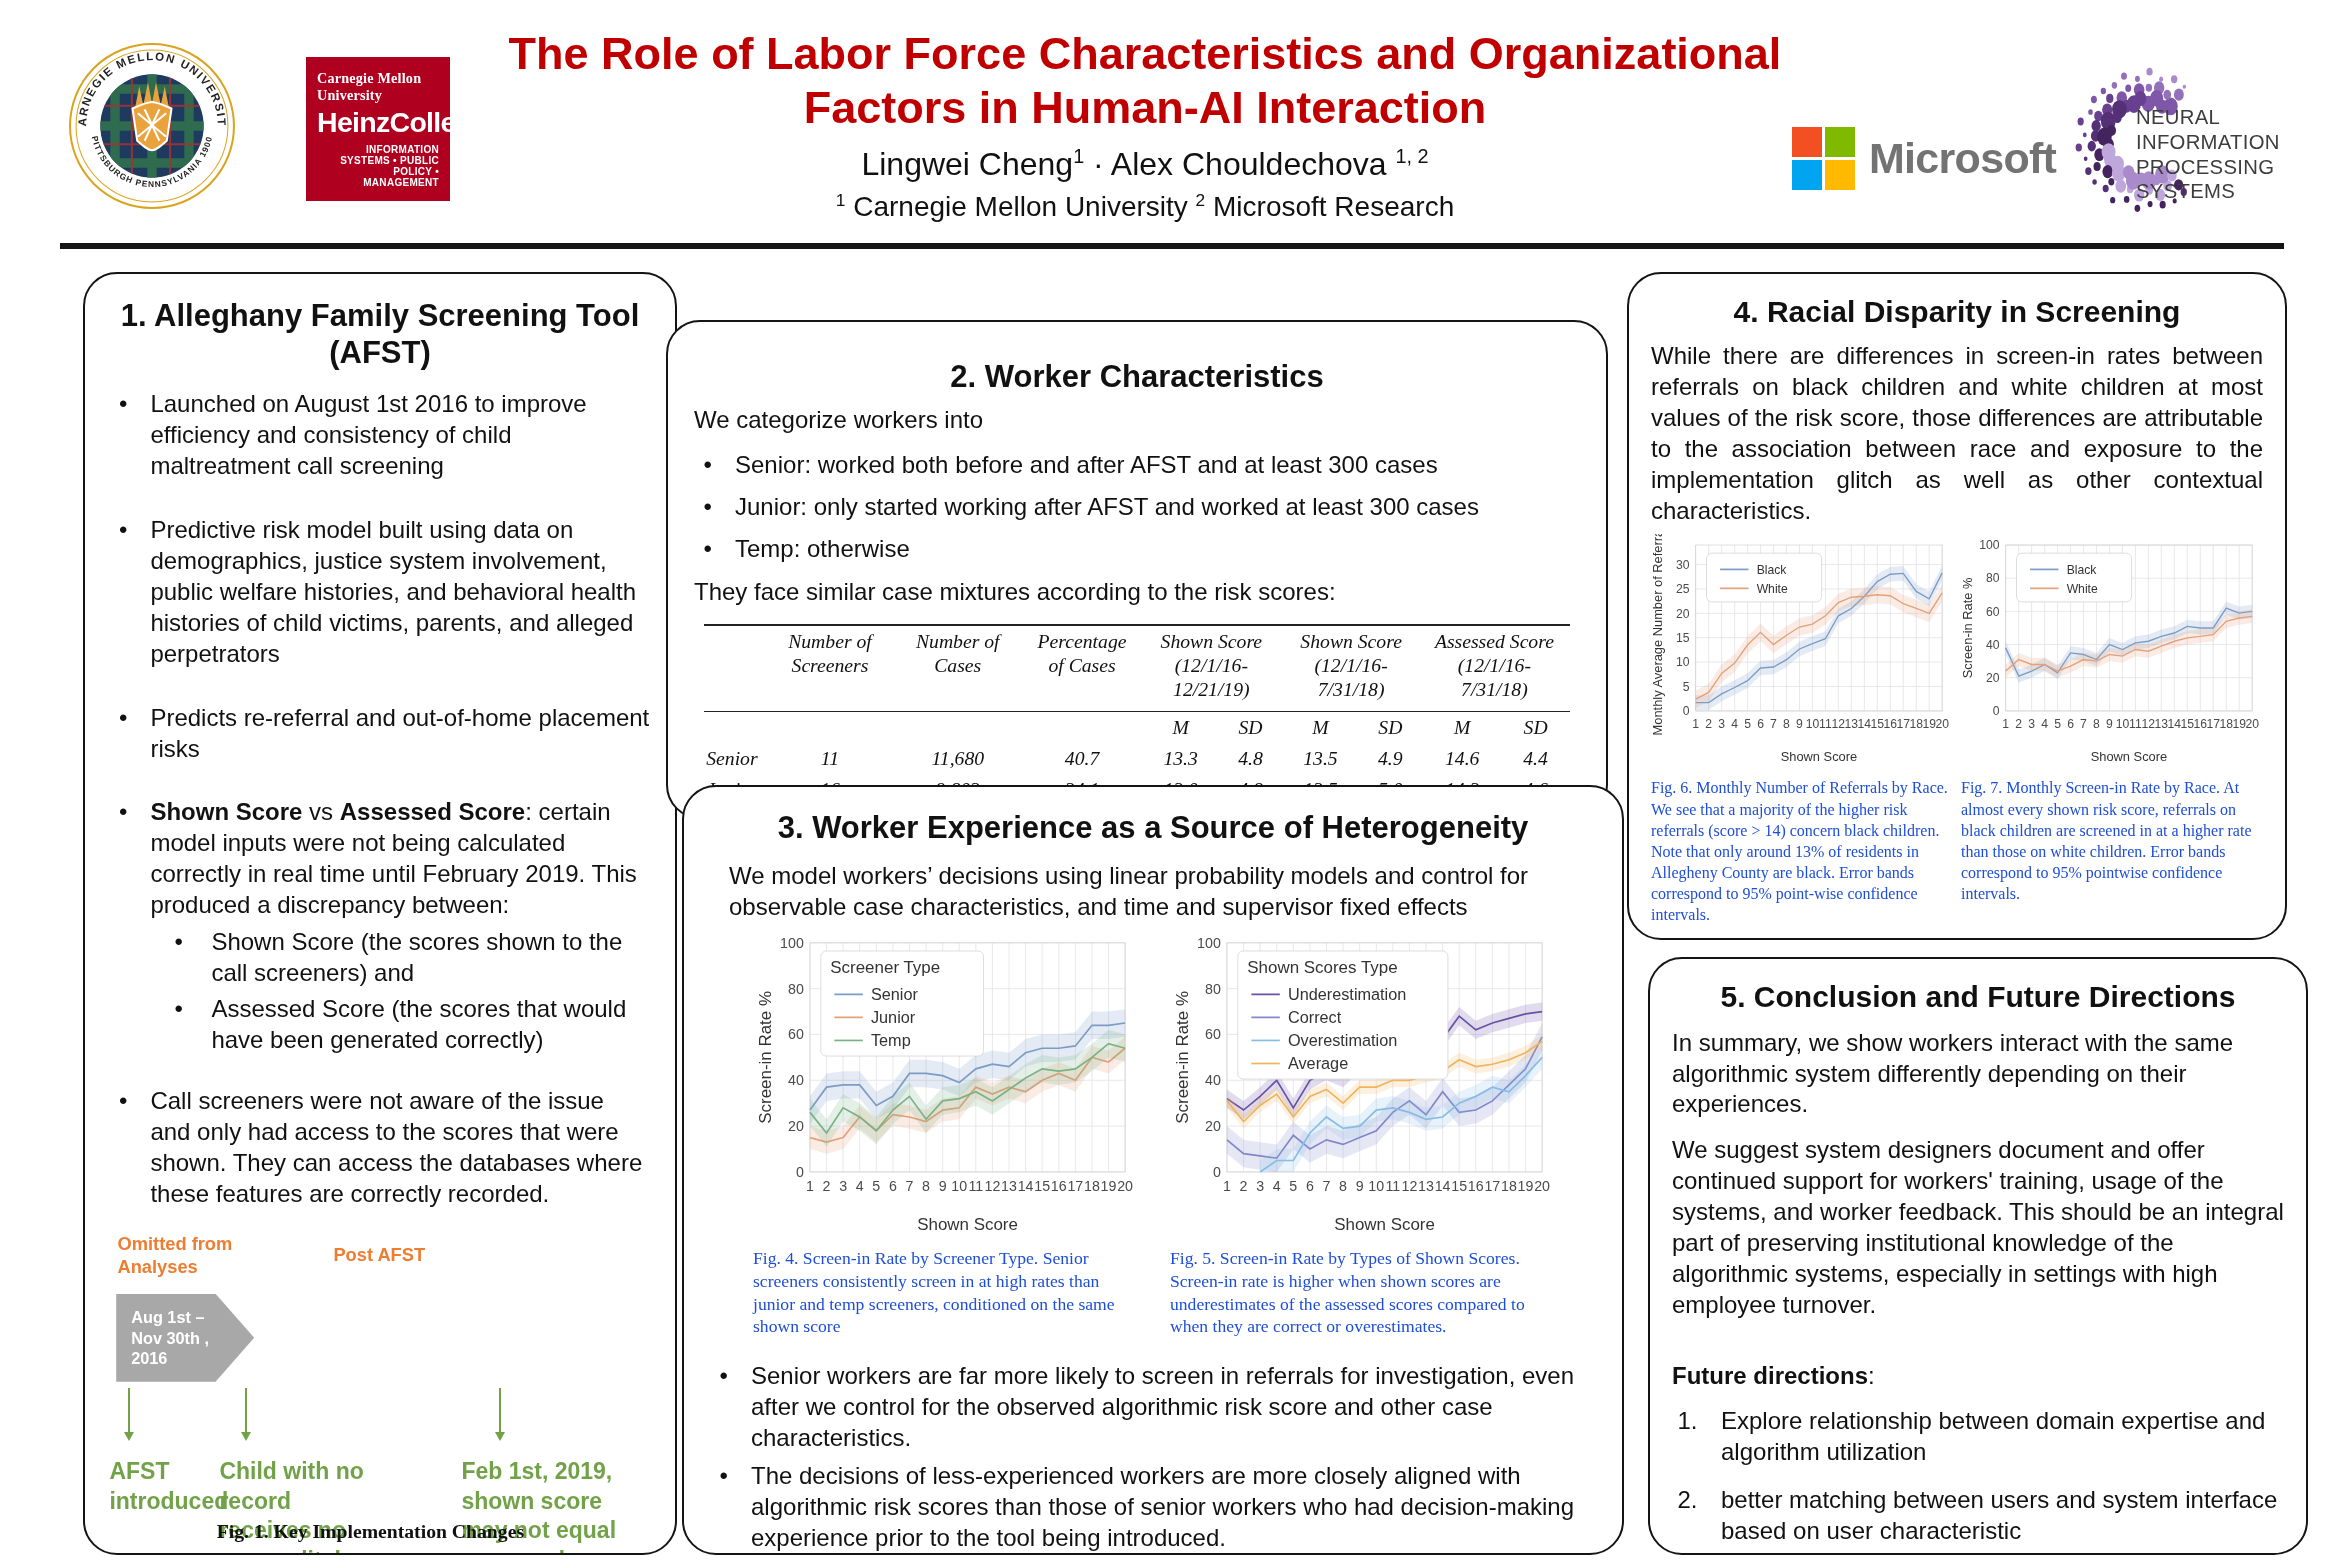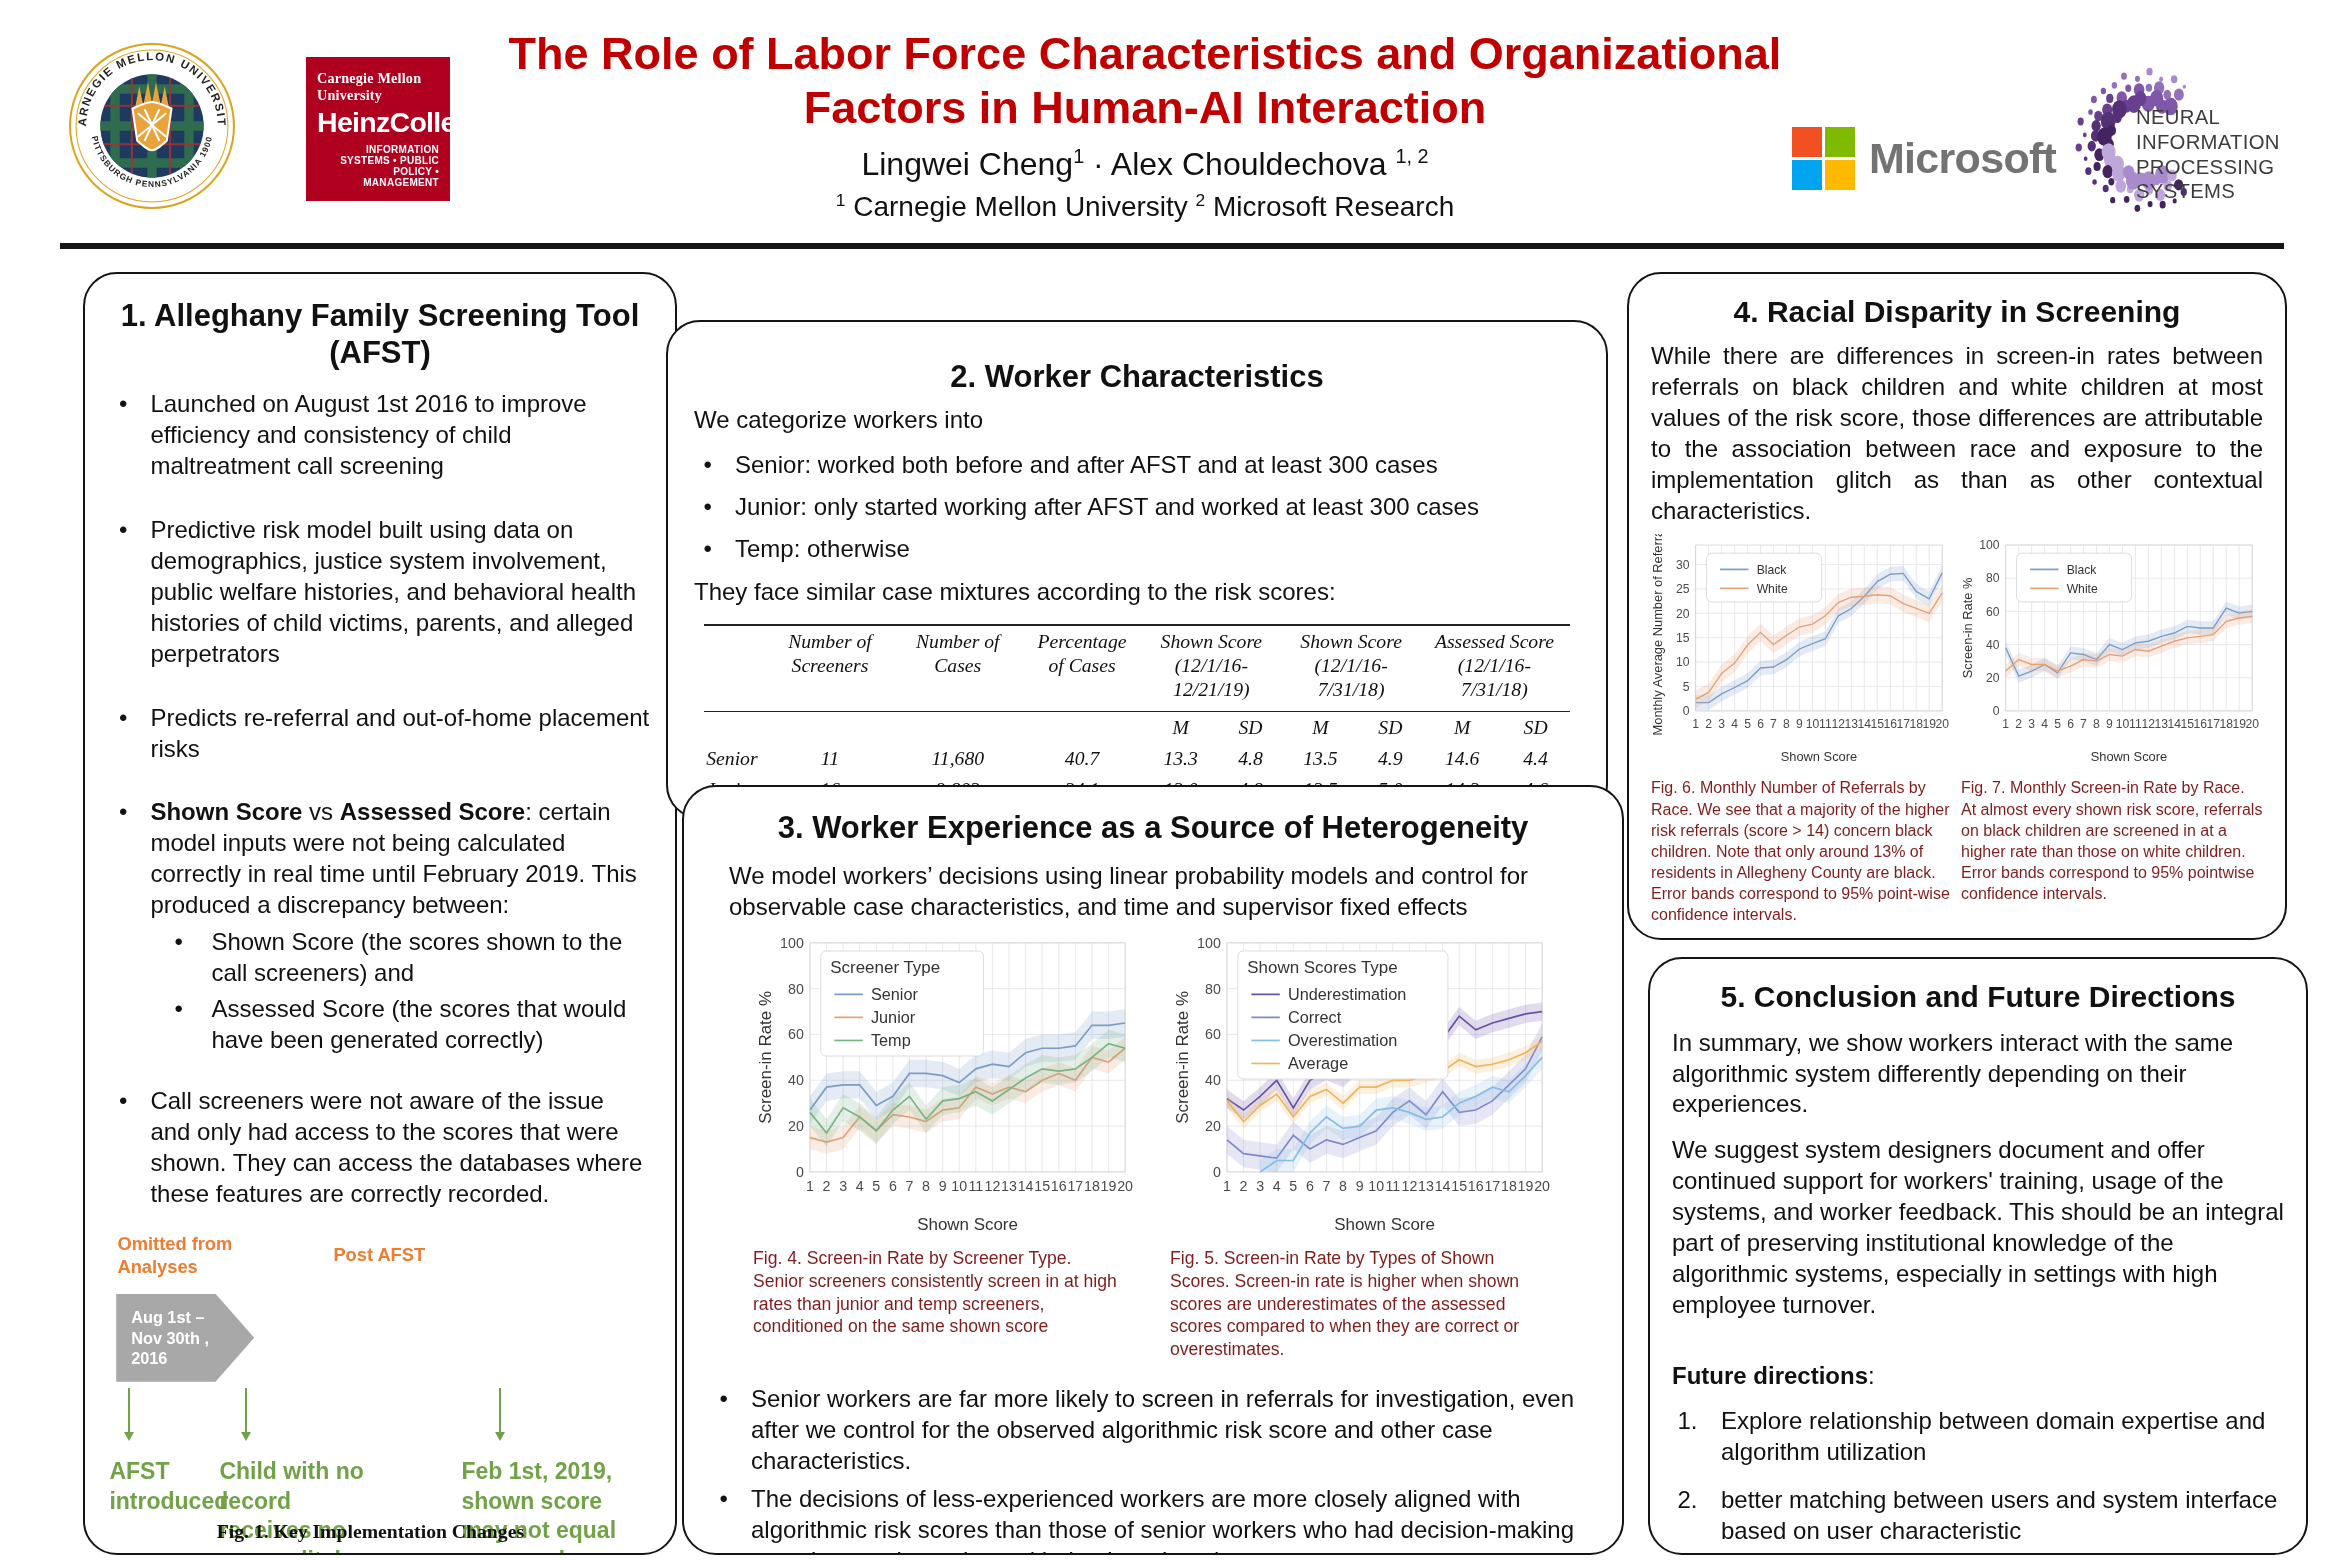--- a/index.html
+++ b/index.html
@@ -58,21 +58,21 @@
   table.wtable th,table.wtable td{font-weight:normal;text-align:center;vertical-align:top;
                padding:3.4px 8.1px 3.4px 2.7px;line-height:1.22;font-style:italic;}
   table.wtable thead tr.groups th{border-bottom:1.7px solid #222;padding-bottom:9.5px;}
   table.wtable td.rl,table.wtable th.rl{padding-right:12.2px;}
 
   
   .charts-row{display:flex;justify-content:center;gap:34px;margin-top:9.5px;}
   .charts-row.tight{gap:4.1px;margin-top:6.8px;justify-content:space-between;}
   .chart-col{display:flex;flex-direction:column;align-items:flex-start;}
   svg text{font-family:"Liberation Sans",sans-serif;}
-  .figcap{font-family:Liberation Sans, sans-serif;color:#7f1d1d;
+  .figcap{font-family:Liberation Serif, serif;color:#1d4ed8;
           font-size:17.6px;line-height:1.3;margin-top:9.5px;width:366px;}
   .figcap.small{font-size:16px;width:302px;line-height:1.32;}
 
   
   .fig1{position:relative;width:522px;height:306px;margin-top:23px;}
   .f1-omitted{position:absolute;left:8.1px;top:0;width:156px;color:#ed7d31;font-weight:bold;font-size:18.3px;line-height:1.25;}
   .f1-post{position:absolute;left:224px;top:11px;color:#ed7d31;font-weight:bold;font-size:18.3px;}
   .f1-gray{position:absolute;left:6.8px;top:61px;width:138px;height:88px;background:#a8a8a8;z-index:2;
            clip-path:polygon(0 0,72% 0,100% 50%,72% 100%,0 100%);
            display:flex;align-items:center;color:#fff;font-weight:bold;font-size:16.3px;line-height:1.25;}
@@ -523,21 +523,21 @@
         </svg>
       <div class="figcap">Fig. 5.  Screen-in Rate by Types of Shown Scores. Screen-in rate is higher when shown scores are underestimates of the assessed scores compared to when they are correct or overestimates.</div>
     </div>
   </div>
   <div class="bul" style="margin-top:23px">Senior workers are far more likely to screen in referrals for investigation, even after we control for the observed algorithmic risk score and other case characteristics.</div>
   <div class="bul" style="margin-top:6.8px">The decisions of less-experienced workers are more closely aligned with algorithmic risk scores than those of senior workers who had decision-making experience prior to the tool being introduced.</div>
 </div>
 
 <div class="card" id="card4">
   <h2 style="font-size:30px;margin-bottom:11px">4. Racial Disparity in Screening</h2>
-  <p style="text-align:justify">While there are differences in screen-in rates between referrals on black children and white children at most values of the risk score, those differences are attributable to the association between race and exposure to the implementation glitch as than as other contextual characteristics.</p>
+  <p style="text-align:justify">While there are differences in screen-in rates between referrals on black children and white children at most values of the risk score, those differences are attributable to the association between race and exposure to the implementation glitch as well as other contextual characteristics.</p>
   <div class="charts-row tight">
     <div class="chart-col">
       <svg width="302" height="234" viewBox="0 0 446 345">
           <rect x="0" y="0" width="446" height="345" fill="#fff"></rect>
           <line x1="66.0" y1="16" x2="66.0" y2="261" stroke="#e3e3e9" stroke-width="1.2"></line>
           <line x1="85.2" y1="16" x2="85.2" y2="261" stroke="#e3e3e9" stroke-width="1.2"></line>
           <line x1="104.3" y1="16" x2="104.3" y2="261" stroke="#e3e3e9" stroke-width="1.2"></line>
           <line x1="123.5" y1="16" x2="123.5" y2="261" stroke="#e3e3e9" stroke-width="1.2"></line>
           <line x1="142.6" y1="16" x2="142.6" y2="261" stroke="#e3e3e9" stroke-width="1.2"></line>
           <line x1="161.8" y1="16" x2="161.8" y2="261" stroke="#e3e3e9" stroke-width="1.2"></line>

